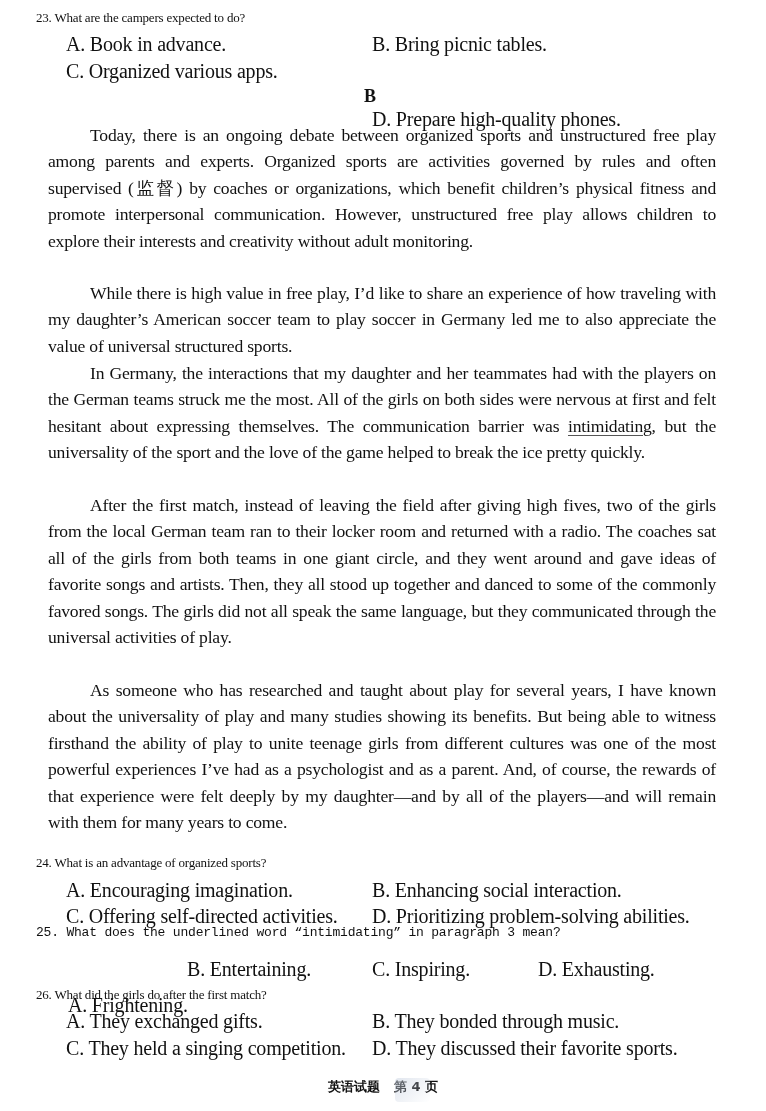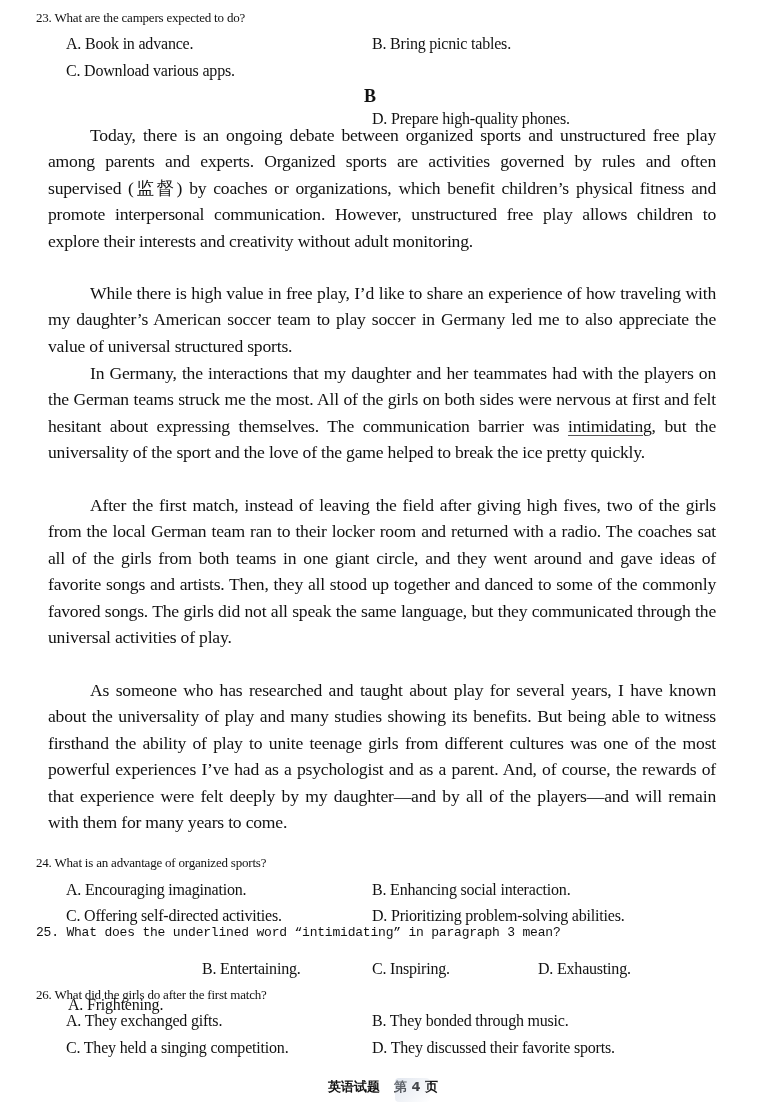--- a/index.html
+++ b/index.html
@@ -7,21 +7,21 @@
     width: 766px; height: 1111px; position: relative; overflow: hidden;
     font-family: "Liberation Serif", "DejaVu Serif", serif;
     color: #111111;
   }
   .page { position: absolute; left: 0; top: 0; width: 766px; height: 1111px; }
   .line {
     position: absolute; font-size: 13px; line-height: 26px; white-space: nowrap;
     letter-spacing: -0.2px;
   }
   .q { left: 36px; }
-  .opt { position: absolute; font-size: 16px; line-height: 26px; white-space: nowrap; letter-spacing: -0.2px; }
+  .opt { position: absolute; font-size: 20px; line-height: 26px; white-space: nowrap; letter-spacing: -0.2px; }
   .section {
     position: absolute; left: 0; width: 740px; text-align: center; top: 83px;
     font-weight: bold; font-size: 18px; line-height: 26px;
   }
   .para {
     position: absolute; left: 36px; width: 668px;
     font-size: 17.6px; line-height: 26.4px; text-align: justify;
     text-indent: 42px; letter-spacing: -0.2px; margin: 12px;
   }
   .u { text-decoration: underline; text-underline-offset: 3px; text-decoration-color: #555; }
@@ -38,40 +38,40 @@
   }
 </style>
 </head>
 <body>
 
 <div class="page">
 
   <div class="line q" style="top:5px;">23. What are the campers expected to do?</div>
   <div class="opt" style="left:66px; top:31px;">A. Book in advance.</div>
   <div class="opt" style="left:372px; top:31px;">B. Bring picnic tables.</div>
-  <div class="opt" style="left:66px; top:58px;">C. Download various apps.</div>
+  <div class="opt" style="left:66px; top:58px;">C. Organized various apps.</div>
   <div class="opt" style="left:372px; top:58px;margin-top:48px;">D. Prepare high-quality phones.</div>
 
   <div class="section">B</div>
 
   <p class="para" style="top:110px;">Today, there is an ongoing debate between organized sports and unstructured free play among parents and experts. Organized sports are activities governed by rules and often supervised (监督) by coaches or organizations, which benefit children’s physical fitness and promote interpersonal communication. However, unstructured free play allows children to explore their interests and creativity without adult monitoring.</p>
   <p class="para" style="top:268px;">While there is high value in free play, I’d like to share an experience of how traveling with my daughter’s American soccer team to play soccer in Germany led me to also appreciate the value of universal structured sports.</p>
   <p class="para" style="top:348px;"><span>In Germany, the interactions that my daughter and her teammates had with the players on the German teams struck me the most. All of the girls on both sides were nervous at first and felt hesitant about expressing themselves. The communication barrier was </span><span class="u">intimidating</span><span>, but the universality of the sport and the love of the game helped to break the ice pretty quickly.</span></p>
   <p class="para" style="top:480px;">After the first match, instead of leaving the field after giving high fives, two of the girls from the local German team ran to their locker room and returned with a radio. The coaches sat all of the girls from both teams in one giant circle, and they went around and gave ideas of favorite songs and artists. Then, they all stood up together and danced to some of the commonly favored songs. The girls did not all speak the same language, but they communicated through the universal activities of play.</p>
   <p class="para" style="top:665px;">As someone who has researched and taught about play for several years, I have known about the universality of play and many studies showing its benefits. But being able to witness firsthand the ability of play to unite teenage girls from different cultures was one of the most powerful experiences I’ve had as a psychologist and as a parent. And, of course, the rewards of that experience were felt deeply by my daughter—and by all of the players—and will remain with them for many years to come.</p>
 
   <div class="line q" style="top:850px;">24. What is an advantage of organized sports?</div>
   <div class="opt" style="left:372px; top:877px;">B. Enhancing social interaction.</div>
   <div class="opt" style="left:66px; top:877px;">A. Encouraging imagination.</div>
   <div class="opt" style="left:372px; top:903px;">D. Prioritizing problem-solving abilities.</div>
   <div class="opt" style="left:66px; top:903px;">C. Offering self-directed activities.</div>
 
   <div class="line q" style="top:920px;font-family:Liberation Mono, monospace;">25. What does the underlined word “intimidating” in paragraph 3 mean?</div>
   <div class="opt" style="left:68px; top:956px;margin-top:36px;">A. Frightening.</div>
-  <div class="opt" style="left:202px; top:956px;">B. Entertaining.</div>
+  <div class="opt" style="left:187px; top:956px;">B. Entertaining.</div>
   <div class="opt" style="left:372px; top:956px;">C. Inspiring.</div>
   <div class="opt" style="left:538px; top:956px;">D. Exhausting.</div>
 
   <div class="line q" style="top:982px;">26. What did the girls do after the first match?</div>
   <div class="opt" style="left:66px; top:1008px;">A. They exchanged gifts.</div>
   <div class="opt" style="left:372px; top:1008px;">B. They bonded through music.</div>
   <div class="opt" style="left:66px; top:1035px;">C. They held a singing competition.</div>
   <div class="opt" style="left:372px; top:1035px;">D. They discussed their favorite sports.</div>
 
   <div class="footer">

